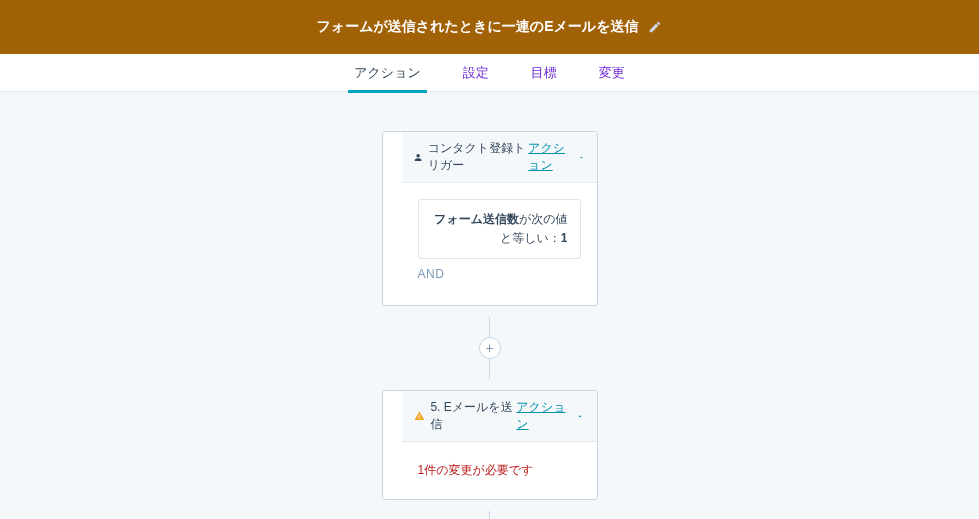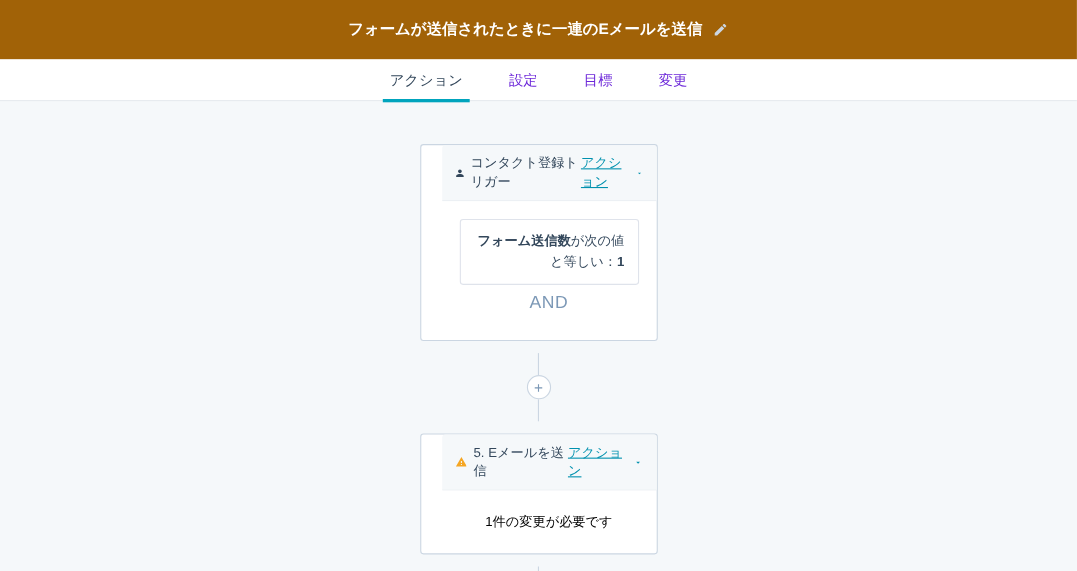--- a/index.html
+++ b/index.html
@@ -11,22 +11,22 @@
 .tab.active { color: #33475b; }
 .tab.active::after { content: ""; position: absolute; left: -4px; right: -4px; bottom: -1px; height: 3px; background: #00a4bd; }
 .canvas { padding: 28px 0 0 0; display: flex; flex-direction: column; align-items: center; }
 .card { width: 216px; background: #fff; border: 1px solid #cbd6e2; border-radius: 3px; margin: 11px auto; padding-left: 19px; }
 .card-header { display: flex; align-items: center; justify-content: space-between; padding: 8px 12px; border-bottom: 1px solid #e5e9ee; background: #f5f8fa; border-radius: 3px 3px 0 0; }
 .card-title { display: flex; align-items: center; gap: 6px; font-size: 12px; color: #33475b; }
 .card-action { font-size: 12px; color: #0091ae; text-decoration: underline; cursor: pointer; display: flex; align-items: center; gap: 4px; font-weight: 500;}
 .card-body { padding: 16px; }
 .cond-box { border: 1px solid #dfe3eb; border-radius: 3px; padding: 10px 12px; font-size: 12px; color: #33475b; text-align: right; line-height: 1.6; margin-bottom: 0; }
 .cond-box .bold { font-weight: 700; }
-.and-label { text-align: center; font-size: 16px; color: #7c98b6; padding: 8px 0; letter-spacing: 0.5px; }
-.card-body-center { padding: 20px 16px; font-size: 12px; color: #000000; text-align: center; }
+.and-label { text-align: left; font-size: 12px; color: #7c98b6; padding: 8px 0; letter-spacing: 0.5px; }
+.card-body-center { padding: 20px 16px; font-size: 12px; color: #b91c1c; }
 .connector { width: 1px; height: 20px; background: #cbd6e2; margin: 0 auto; }
 .plus-btn { width: 22px; height: 22px; border: 1px solid #cbd6e2; border-radius: 50%; background: #fff; display: flex; align-items: center; justify-content: center; margin: 0 auto; cursor: pointer; color: #7c98b6; font-size: 14px; line-height: 1; }
 .warn-icon { color: #f5a623; }
 .chevron { fill: #0091ae; }
 </style>
 </head>
 <body>
 
 <div class="header">
   <span>フォームが送信されたときに一連のEメールを送信</span>

